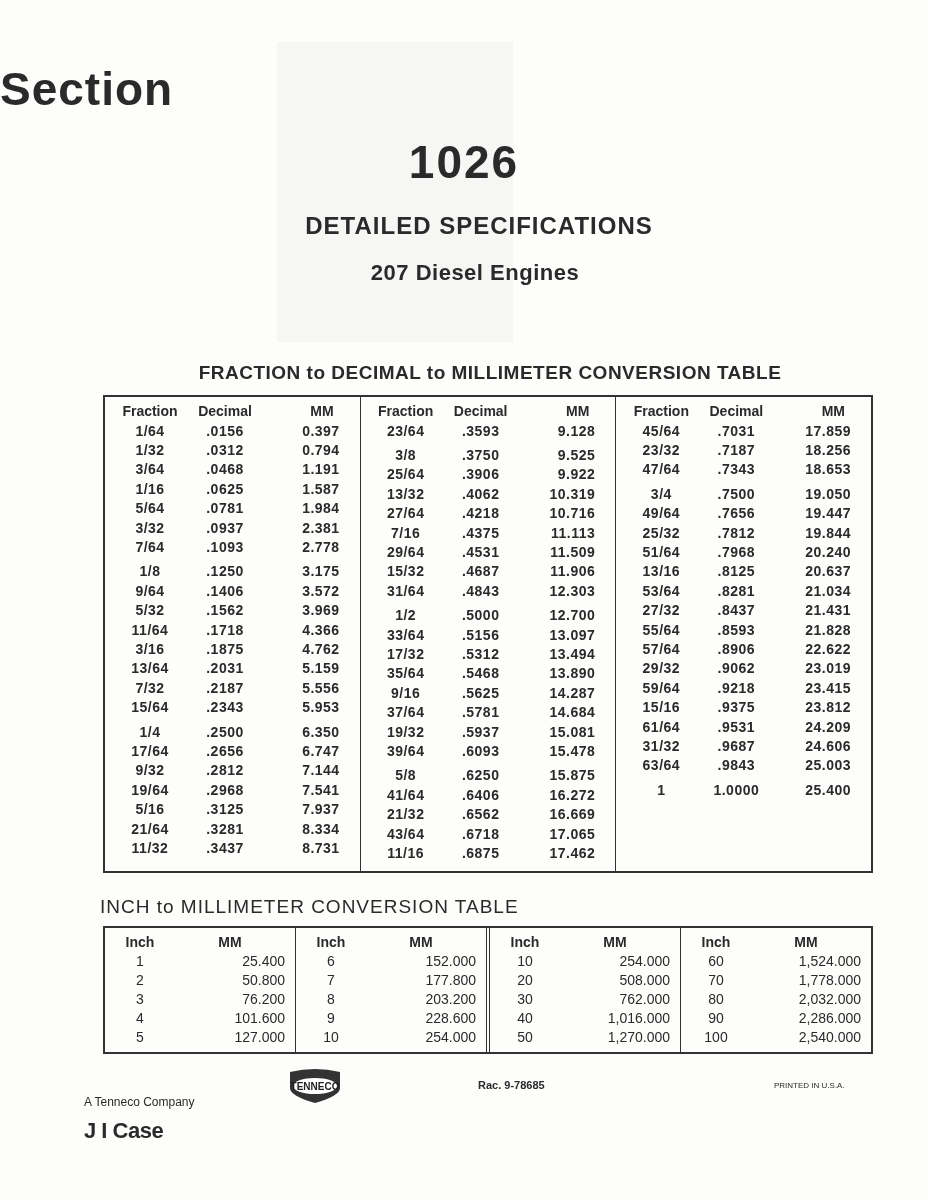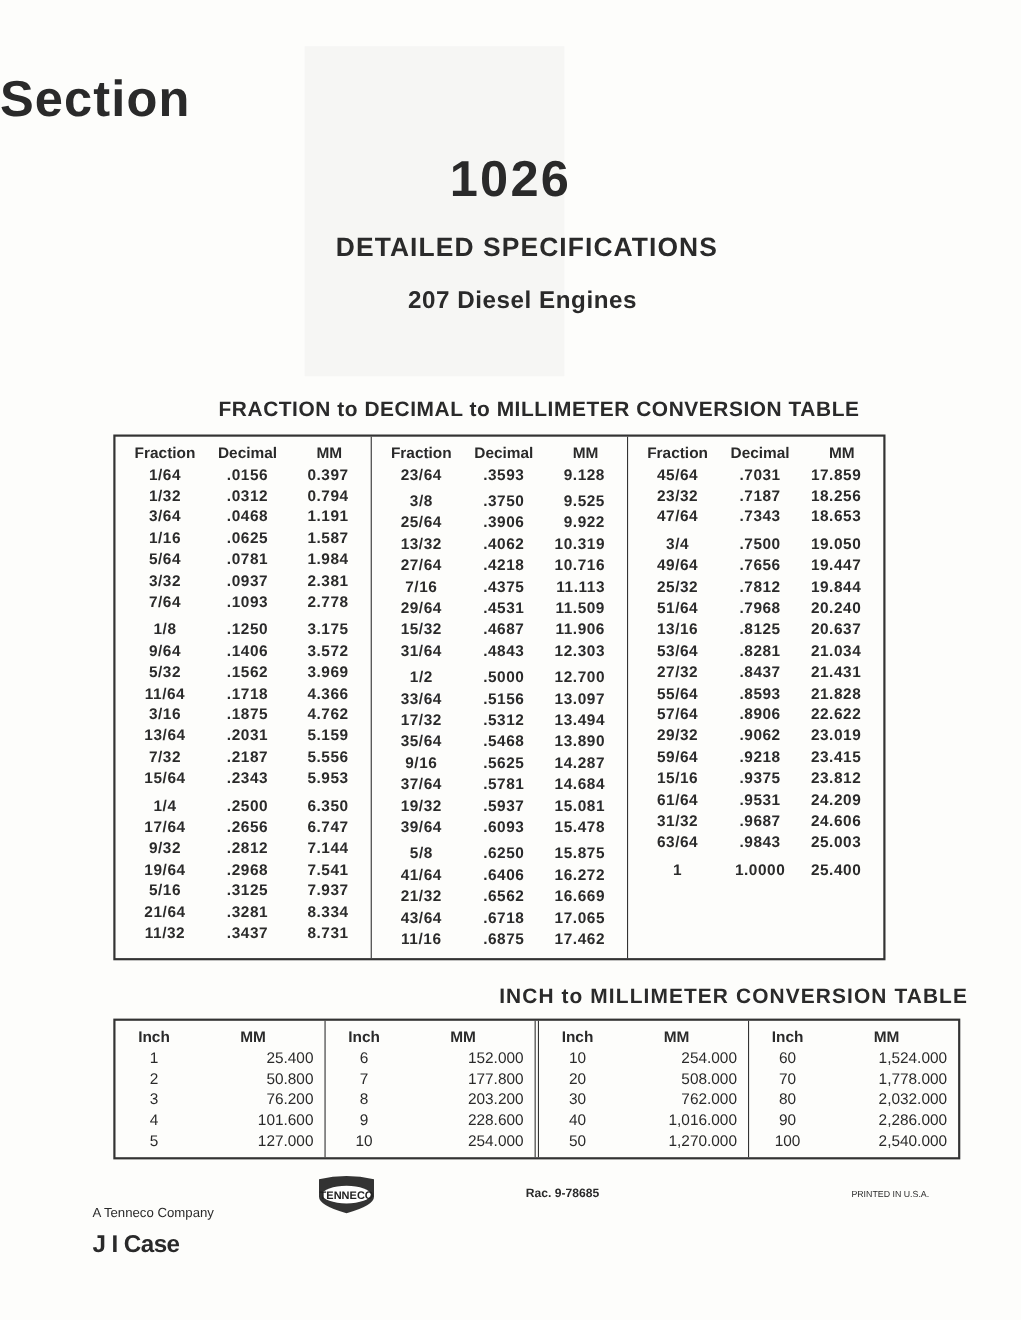--- a/index.html
+++ b/index.html
@@ -10,35 +10,35 @@
   .title-panel {
     position:absolute; left:277px; top:42px; width:236px; height:300px; background:#f6f6f4;
   }
   .t-section { position:absolute; left:0; width:928px; top:62px; text-align:left; font-size:46px; font-weight:bold; letter-spacing:1px; }
   .t-number { position:absolute; left:0; width:928px; top:135px; text-align:center; font-size:46px; font-weight:bold; letter-spacing:2px; }
   .t-detail { position:absolute; left:0; width:958px; top:212px; text-align:center; font-size:24px; font-weight:bold; letter-spacing:1px; }
   .t-engine { position:absolute; left:0; width:950px; top:260px; text-align:center; font-size:22px; font-weight:bold; letter-spacing:0.5px; }
 
   .frac-heading { position:absolute; left:100px; width:780px; top:362px; text-align:center; font-size:19px; font-weight:bold; letter-spacing:0.5px; }
   .frac-table {
-    position:absolute; left:103px; top:395px; width:702px; height:478px;
+    position:absolute; left:103px; top:395px; width:770px; height:478px;
     border:2px solid #333; display:flex; box-sizing:border-box;
   }
   .frac-col { flex:1; border-right:1.5px solid #333; padding:4px 6px 0 6px; box-sizing:border-box; }
   .frac-col:last-child { border-right:none; }
   .frac-head, .frac-row { display:flex; font-size:14px; }
   .frac-head { font-weight:bold; height:20px; align-items:center; }
   .frac-row { height:19.4px; align-items:center; font-weight:bold; letter-spacing:0.5px; }
   .frac-row.gap { margin-top:5px; }
   .c-frac { width:78px; text-align:center; }
   .c-dec { width:72px; text-align:center; }
   .c-mm { flex:1; text-align:right; padding-right:14px; }
   .frac-head .c-mm { text-align:right; padding-right:20px; }
 
-  .inch-heading { position:absolute; left:100px; width:780px; top:896px; text-align:right; font-size:19px; font-weight:bold; letter-spacing:1px; }
+  .inch-heading { position:absolute; left:100px; width:780px; top:896px; text-align:left; font-size:19px; font-weight:normal; letter-spacing:1px; }
   .inch-table {
     position:absolute; left:103px; top:926px; width:770px; height:128px;
     border:2px solid #333; display:flex; box-sizing:border-box;
   }
   .inch-group { display:flex; flex:1; }
   .inch-group.left { border-right:4px double #333; }
   .inch-col { flex:1; border-right:1.5px solid #333; padding:4px 0 0 0; }
   .inch-col:last-child { border-right:none; }
   .inch-head, .inch-row { display:flex; font-size:14px; height:19px; align-items:center; }
   .inch-head { font-weight:bold; }

